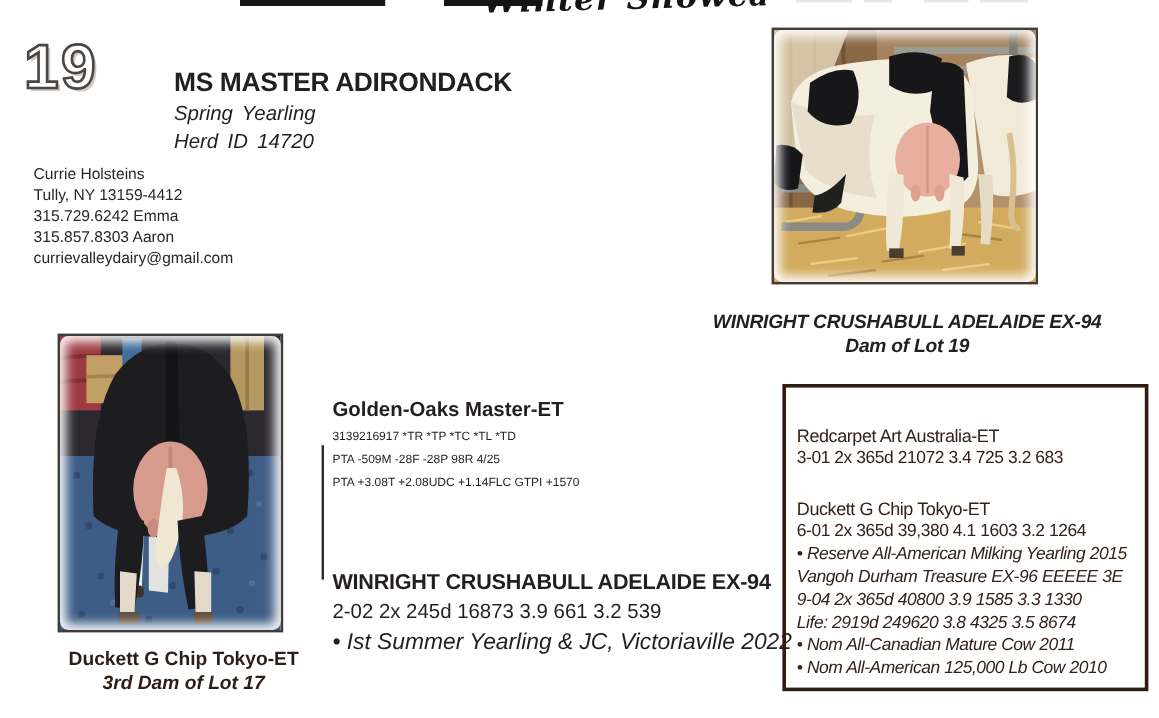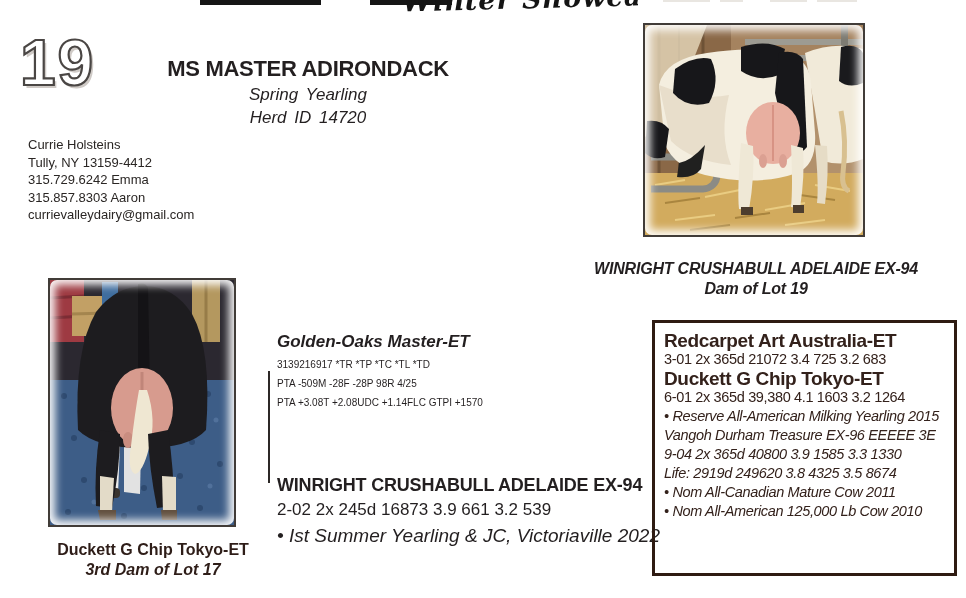--- a/index.html
+++ b/index.html
@@ -15,27 +15,27 @@
   .script-clip { position:absolute; left:388px; top:0; width:250px; height:15px; overflow:hidden; }
   .script-clip span {
     position:absolute; left:14px; top:-17px; white-space:nowrap;
     font-family:"DejaVu Serif", serif; font-style:italic; font-weight:bold;
     font-size:27px; color:#141414; transform:rotate(-1.5deg); letter-spacing:1px;
   }
 
   
   .lot-number {
     position:absolute; left:20px; top:26px;
-    font-size:64px; font-weight:bold; letter-spacing:2px;
+    font-size:52px; font-weight:bold; letter-spacing:2px;
     color:#ffffff; -webkit-text-stroke:2.2px #4a4644;
     text-shadow:2.5px 2.5px 0 #cfcac6;
   }
 
   
-  .title-block { position:absolute; left:128px; top:56px; width:360px; text-align:center; }
+  .title-block { position:absolute; left:145px; top:56px; width:360px; }
   .animal-name { font-size:22px; font-weight:bold; letter-spacing:-0.3px; }
   .animal-sub  { font-size:17px; font-style:italic; margin-top:3px; word-spacing:3px; }
 
   
   .consignor { position:absolute; left:28px; top:136px; font-size:13px; line-height:17.5px; color:#2a2624; }
 
   
   .photo { position:absolute; border:2px solid #413c38; background:#fff; }
   .photo svg { display:block; }
   .vig { position:absolute; left:0; top:0; right:0; bottom:0; border-radius:7px;
@@ -45,33 +45,33 @@
 
   
   .cap-dam { position:absolute; left:566px; top:259px; width:380px; text-align:center;
              font-weight:bold; font-style:italic; font-size:16px; line-height:19.5px; letter-spacing:-0.2px; }
   .cap-3dam { position:absolute; left:33px; top:540px; width:240px; text-align:center;
               font-weight:bold; font-size:16px; line-height:19.5px; color:#2e1d18; }
   .cap-3dam .it { font-style:italic; }
 
   
   .sire-block { position:absolute; left:277px; top:332px; white-space:nowrap; }
-  .sire-name { font-size:17px; font-weight:bold; margin-bottom:3px;font-style:italic; }
+  .sire-name { font-size:17px; font-weight:bold; margin-bottom:3px; }
   .ped-line { font-size:10px; line-height:19px; }
   .ped-vline { position:absolute; left:268px; top:371px; width:2px; height:112px; background:#2c2826; }
   .dam-block { position:absolute; left:277px; top:475px; white-space:nowrap; }
   .dam-name { font-size:18px; font-weight:bold; letter-spacing:-0.2px; }
   .dam-record { font-size:17px; margin-top:4px; }
   .dam-award { font-size:19px; font-style:italic; margin-top:5px; }
 
   
   .mat-box { position:absolute; left:652px; top:320px; width:305px; height:256px;
              border:3px solid #2e1b12; padding:8px 8px 0 9px; color:#33211b; }
   .mat-line { font-size:14.5px; line-height:19px; letter-spacing:-0.35px; white-space:nowrap; }
-  .mat-line.b { font-weight:bold; font-size:19px; }
+  .mat-line.b { font-weight:normal; font-size:15px;margin-top:23px; }
   .mat-line.i { font-style:italic; }
 </style>
 </head>
 <body>
 
 <div class="hdr-bar" style="left:200px; width:121px;"></div>
 <div class="hdr-bar" style="left:370px; width:82px;"></div>
 <div class="script-clip">
   <span>Winter Showcase</span>
 </div>

